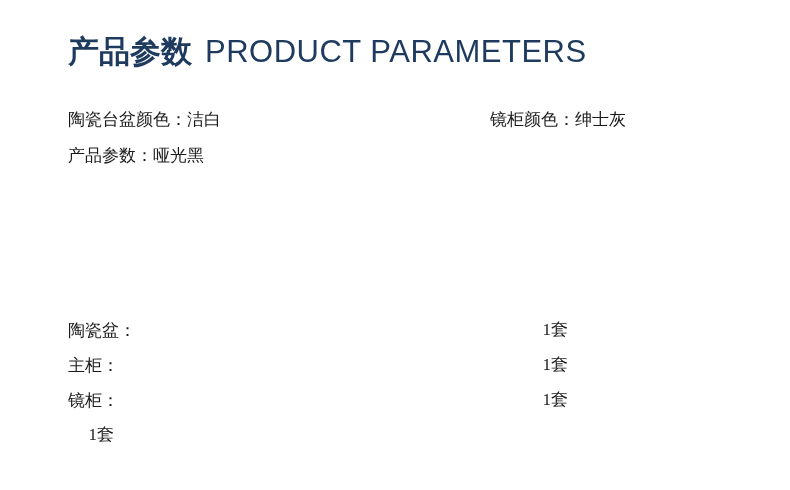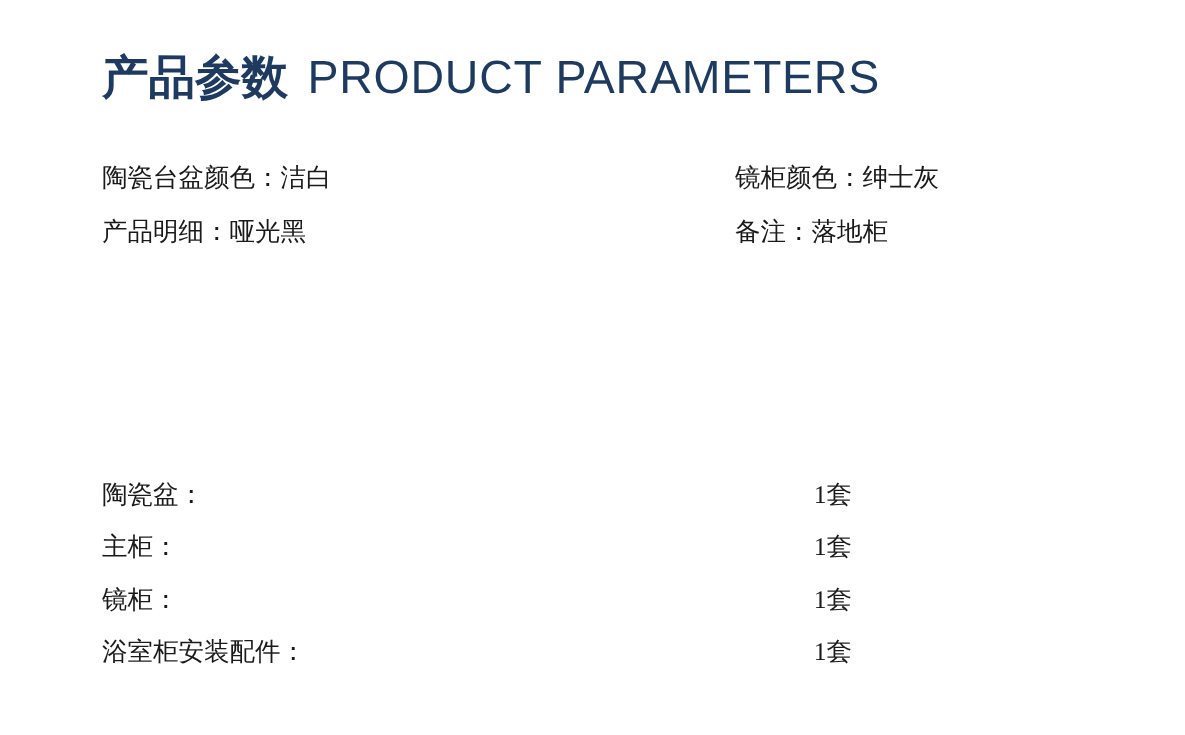--- a/index.html
+++ b/index.html
@@ -117,22 +117,21 @@
   </div>
 
   <div class="params">
 
     <div class="param-row">
       <div class="param-cell left">陶瓷台盆颜色：洁白</div>
       <div class="param-cell right">镜柜颜色：绅士灰</div>
     </div>
 
     <div class="param-row">
-      <div class="param-cell left">产品明细：哑光黑</div>
-      <div class="param-cell right">备注：落地柜</div>
+      <div class="param-cell left">产品参数：哑光黑</div>
     </div>
 
   </div>
 
 
   <div class="details">
 
     <div class="detail-row">
       <span class="detail-name">陶瓷盆：</span>
       <span class="detail-qty">1套</span>
@@ -142,19 +141,18 @@
       <span class="detail-name">主柜：</span>
       <span class="detail-qty">1套</span>
     </div>
 
     <div class="detail-row">
       <span class="detail-name">镜柜：</span>
       <span class="detail-qty">1套</span>
     </div>
 
     <div class="detail-row">
-      <span class="detail-name">浴室柜安装配件：</span>
       <span class="detail-qty">1套</span>
     </div>
 
   </div>
 
 </div>
 
 </body></html>

